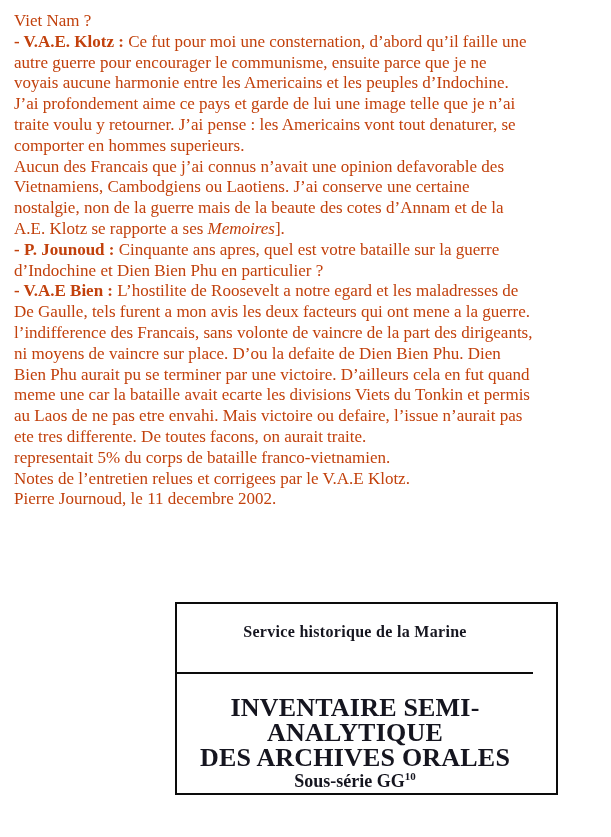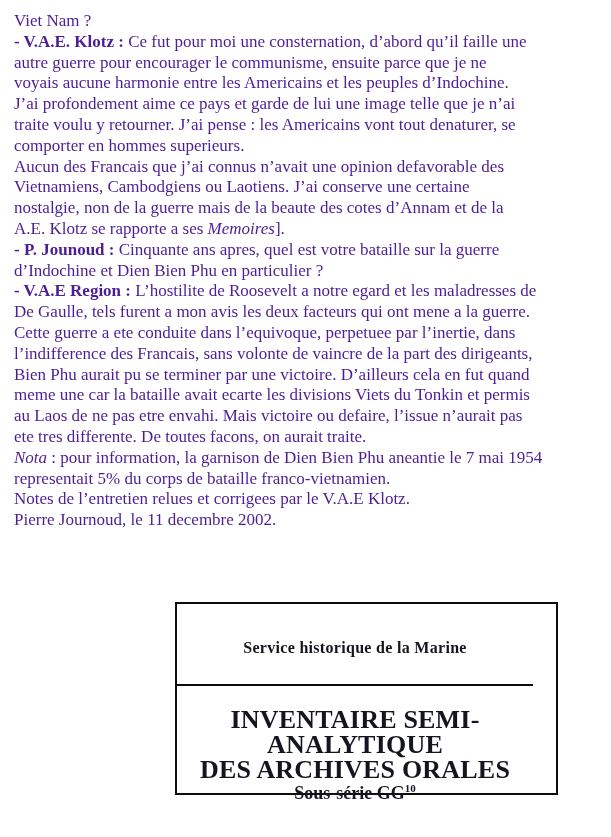--- a/index.html
+++ b/index.html
@@ -11,44 +11,44 @@
     font-family: "Liberation Serif", "DejaVu Serif", serif;
     overflow: hidden;
   }
   .doc-text {
     position: absolute;
     left: 14px;
     top: 11px;
     width: 594px;
     font-size: 17px;
     line-height: 20.8px;
-    color: #4c1d95;
+    color: #c2410c;
   }
   .doc-line { white-space: pre-wrap; }
   .seg-normal { font-weight: normal; font-style: normal; }
   .seg-bold   { font-weight: bold; }
   .seg-italic { font-style: italic; }
 
   .stamp-box {
     position: absolute;
     left: 175px;
     top: 602px;
     width: 383px;
     height: 193px;
     border: 2px solid #0c0c0c;
     box-sizing: border-box;
     color: #15151f;
     background: #ffffff;
   }
   .stamp-top {
     width: 356px;
-    height: 82px;
+    height: 70px;
     box-sizing: border-box;
     border-bottom: 2px solid #0c0c0c;
-    padding-top: 33px;
+    padding-top: 17px;
     text-align: center;
   }
   .stamp-header {
     font-size: 16px;
     font-weight: bold;
     line-height: 22px;
     letter-spacing: 0.3px;
   }
   .stamp-bottom {
     width: 356px;
@@ -84,29 +84,28 @@
       <div class="doc-line"><span class="seg-normal">voyais aucune harmonie entre les Americains et les peuples d’Indochine.</span></div>
       <div class="doc-line"><span class="seg-normal">J’ai profondement aime ce pays et garde de lui une image telle que je n’ai</span></div>
       <div class="doc-line"><span class="seg-normal">traite voulu y retourner. J’ai pense : les Americains vont tout denaturer, se</span></div>
       <div class="doc-line"><span class="seg-normal">comporter en hommes superieurs.</span></div>
       <div class="doc-line"><span class="seg-normal">Aucun des Francais que j’ai connus n’avait une opinion defavorable des</span></div>
       <div class="doc-line"><span class="seg-normal">Vietnamiens, Cambodgiens ou Laotiens. J’ai conserve une certaine</span></div>
       <div class="doc-line"><span class="seg-normal">nostalgie, non de la guerre mais de la beaute des cotes d’Annam et de la</span></div>
       <div class="doc-line"><span class="seg-normal">A.E. Klotz se rapporte a ses </span><span class="seg-italic">Memoires</span><span class="seg-normal">].</span></div>
       <div class="doc-line"><span class="seg-bold">- P. Jounoud :</span><span class="seg-normal"> Cinquante ans apres, quel est votre bataille sur la guerre</span></div>
       <div class="doc-line"><span class="seg-normal">d’Indochine et Dien Bien Phu en particulier ?</span></div>
-      <div class="doc-line"><span class="seg-bold">- V.A.E Region :</span><span class="seg-normal"> L’hostilite de Roosevelt a notre egard et les maladresses de</span></div>
+      <div class="doc-line"><span class="seg-bold">- V.A.E Bien :</span><span class="seg-normal"> L’hostilite de Roosevelt a notre egard et les maladresses de</span></div>
       <div class="doc-line"><span class="seg-normal">De Gaulle, tels furent a mon avis les deux facteurs qui ont mene a la guerre.</span></div>
-      <div class="doc-line"><span class="seg-normal">Cette guerre a ete conduite dans l’equivoque, perpetuee par l’inertie, dans</span></div>
       <div class="doc-line"><span class="seg-normal">l’indifference des Francais, sans volonte de vaincre de la part des dirigeants,</span></div>
+      <div class="doc-line"><span class="seg-normal">ni moyens de vaincre sur place. D’ou la defaite de Dien Bien Phu. Dien</span></div>
       <div class="doc-line"><span class="seg-normal">Bien Phu aurait pu se terminer par une victoire. D’ailleurs cela en fut quand</span></div>
       <div class="doc-line"><span class="seg-normal">meme une car la bataille avait ecarte les divisions Viets du Tonkin et permis</span></div>
       <div class="doc-line"><span class="seg-normal">au Laos de ne pas etre envahi. Mais victoire ou defaire, l’issue n’aurait pas</span></div>
       <div class="doc-line"><span class="seg-normal">ete tres differente. De toutes facons, on aurait traite.</span></div>
-      <div class="doc-line"><span class="seg-italic">Nota</span><span class="seg-normal"> : pour information, la garnison de Dien Bien Phu aneantie le 7 mai 1954</span></div>
       <div class="doc-line"><span class="seg-normal">representait 5% du corps de bataille franco-vietnamien.</span></div>
       <div class="doc-line"><span class="seg-normal">Notes de l’entretien relues et corrigees par le V.A.E Klotz.</span></div>
       <div class="doc-line"><span class="seg-normal">Pierre Journoud, le 11 decembre 2002.</span></div>
     </div>
 
   <div class="stamp-box">
     <div class="stamp-top">
       <div class="stamp-header">Service historique de la Marine</div>
     </div>
     <div class="stamp-bottom">

